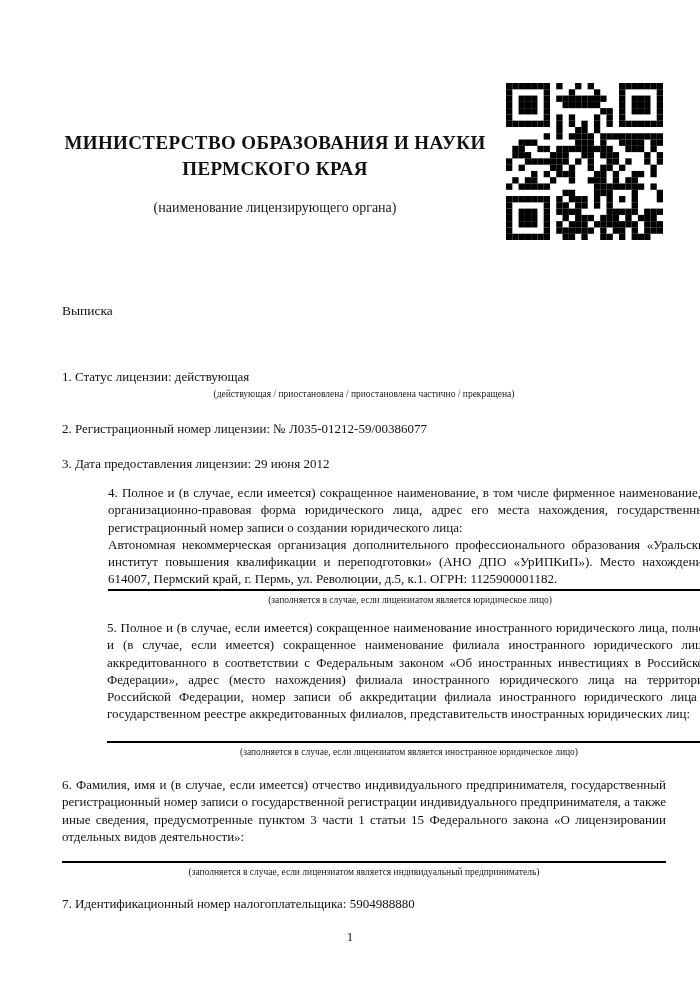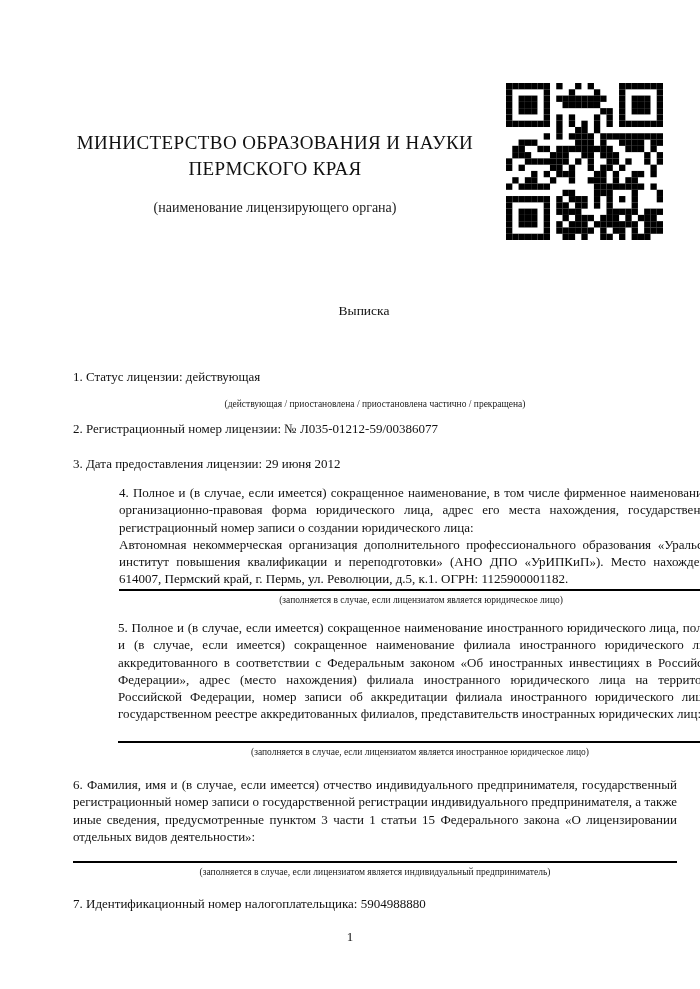--- a/index.html
+++ b/index.html
@@ -12,46 +12,46 @@
     color:#111111;
     overflow:hidden;
   }
   .abs{position:absolute;}
   
   .ministry{
     left:40px;top:130px;width:470px;
     text-align:center;
   }
   .ministry .m-line{
-    font-size:19px;font-weight:normal;line-height:26px;letter-spacing:0.4px;
+    font-size:19px;font-weight:bold;line-height:26px;letter-spacing:0.4px;
   }
   .ministry .m-caption{
     font-size:14px;line-height:12px;margin-top:20px;color:#1a1a1a;
   }
   .qr-box{
     left:506px;top:83px;width:157px;height:157px;
   }
   .qr-box svg{display:block;}
   
   .doc-title{
-    left:62px;top:302px;width:604px;text-align:center;
+    left:62px;top:302px;width:604px;text-align:left;
     font-size:13.5px;line-height:18.5px;
   }
   
-  .item{left:73px;width:604px;font-size:13px;line-height:17.3px;}
+  .item{left:62px;width:604px;font-size:13px;line-height:17.3px;}
   .item p{margin:0;}
   .just{text-align:justify;}
   .fill-line{
     border:none;border-top:2px solid #000;margin:0;height:0;
   }
   .caption{
     text-align:center;font-size:9.5px;line-height:12px;color:#1a1a1a;
   }
   .i1{top:368px;}
-  .i1 .caption{margin-top:13px;}
+  .i1 .caption{margin-top:3px;}
   .i2{top:420px;}
   .i3{top:455px;}
   .i4{top:484px;margin-left:46px;}
   .i4 .fill-line{margin-top:1px;}
   .i4 .caption{margin-top:3px;}
   .i5{top:619px;margin-left:45px;}
   .i5 .fill-line{margin-top:18px;}
   .i5 .caption{margin-top:3px;}
   .i6{top:776px;}
   .i6 .fill-line{margin-top:16px;}

